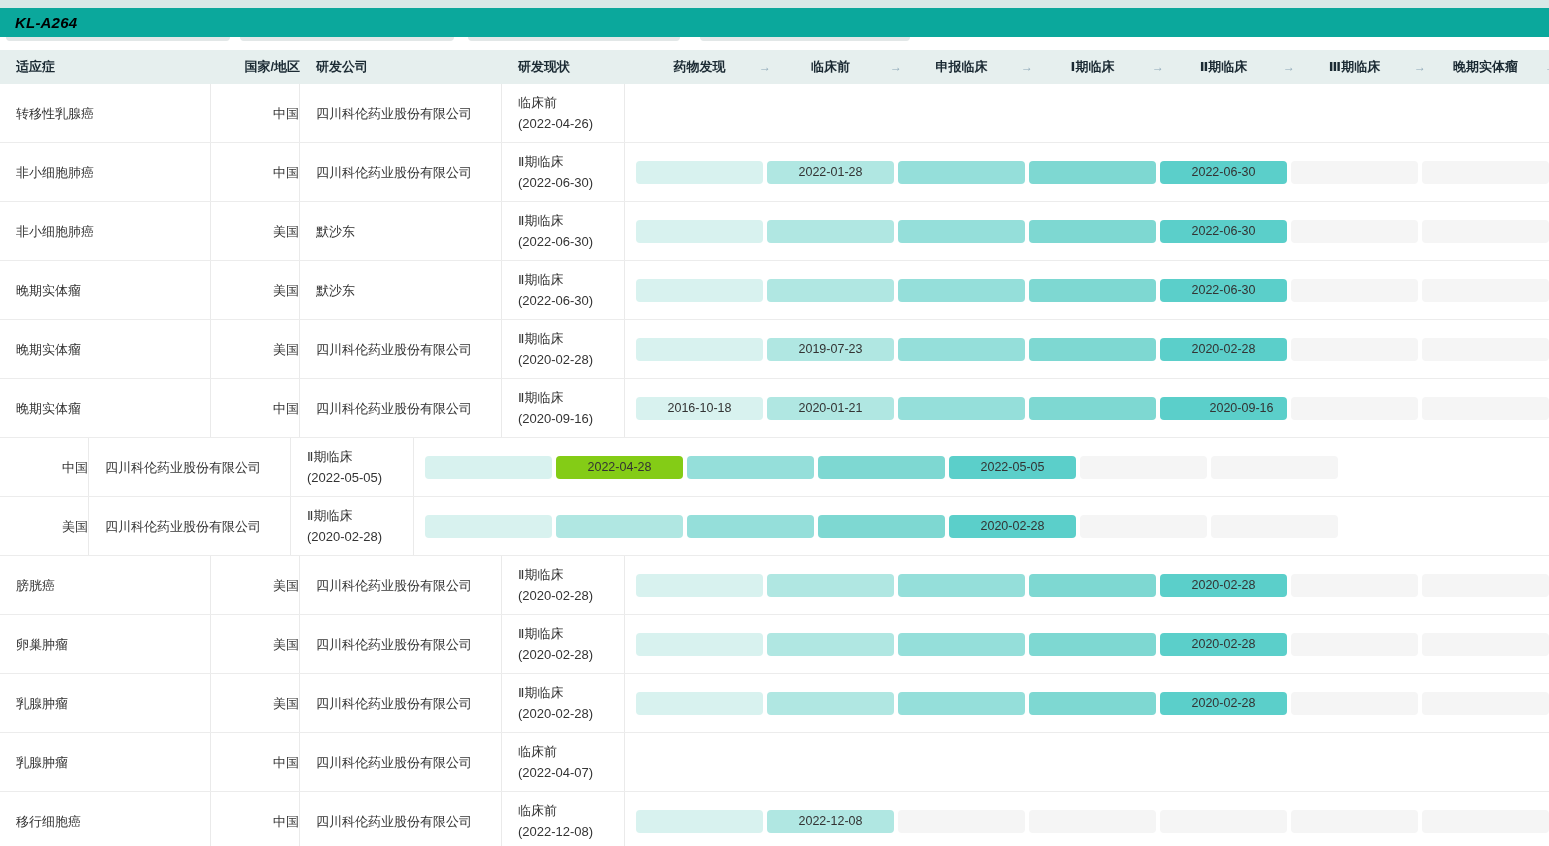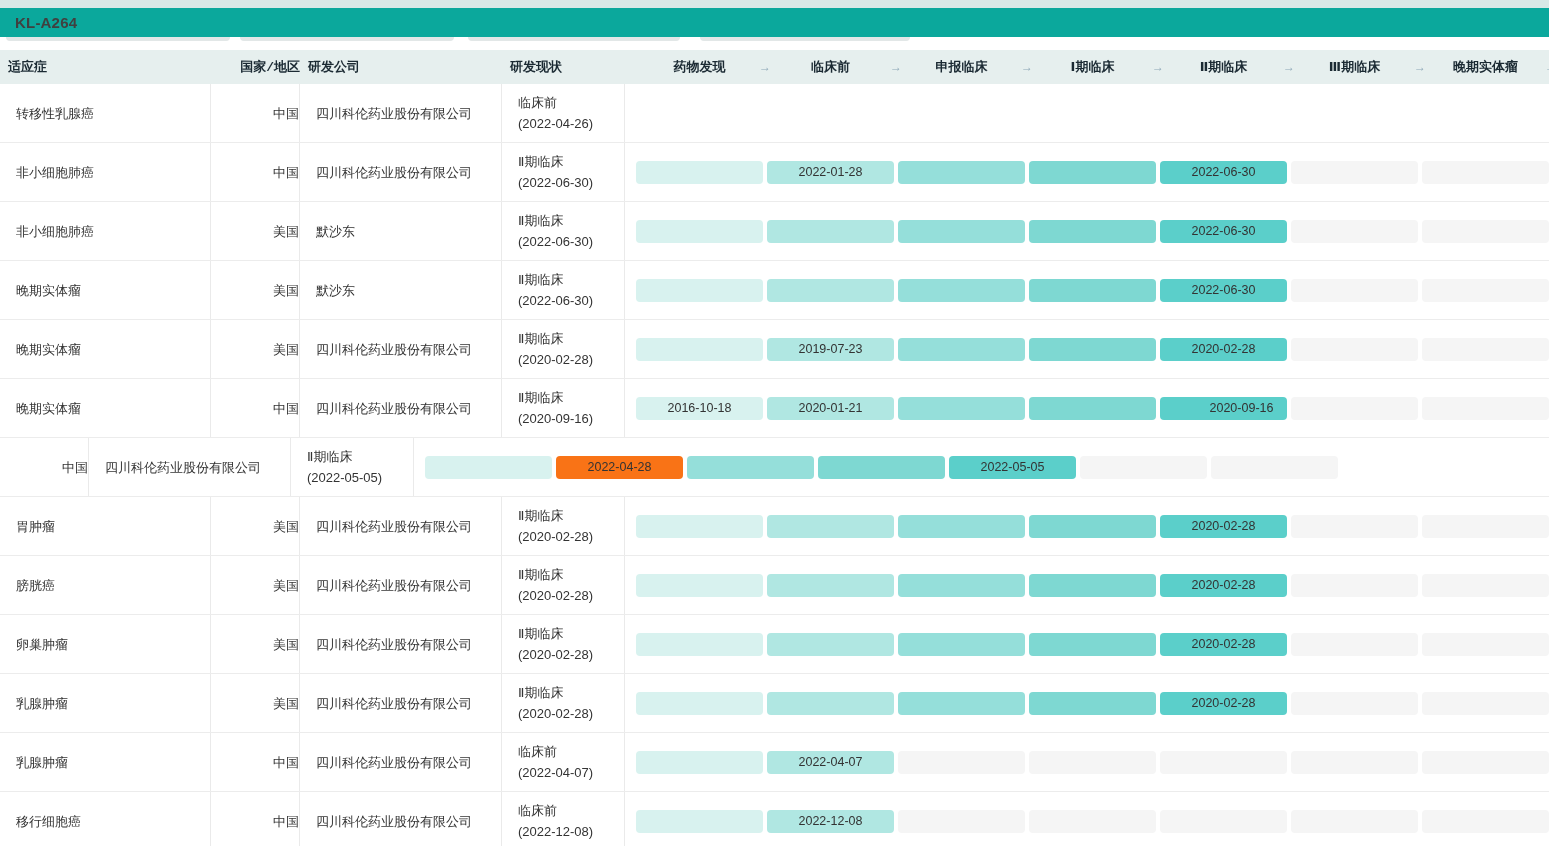--- a/index.html
+++ b/index.html
@@ -6,42 +6,42 @@
   body{
     width:1549px;height:846px;overflow:hidden;background:#fff;
     font-family:"Liberation Sans","DejaVu Sans",sans-serif;
     -webkit-font-smoothing:antialiased;
   }
   .top-strip{height:8px;background:#d8e9e7;}
   .title-bar{
     height:29px;background:#0ba89c;display:flex;align-items:center;
     padding-left:15px;box-sizing:border-box;
   }
-  .title-bar .title{color:#404040;font-weight:bold;font-size:15px;letter-spacing:.2px;}
+  .title-bar .title{color:#000000;font-weight:bold;font-size:15px;letter-spacing:.2px;font-style:italic;}
   .tab-shadow-row{height:13px;position:relative;background:#fff;}
   .tab-shadow{position:absolute;top:0;height:4px;background:#e2e7e7;border-radius:0 0 4px 4px;}
   .tab-shadow.t1{left:6px;width:224px;}
   .tab-shadow.t2{left:240px;width:214px;}
   .tab-shadow.t3{left:468px;width:212px;}
   .tab-shadow.t4{left:700px;width:210px;}
 
   .grid-row{display:flex;box-sizing:border-box;}
   .c-indication{width:211px;}
   .c-country{width:89px;text-align:right;}
   .c-company{width:202px;}
   .c-status{width:123px;}
   .c-pipeline{width:924px;display:flex;gap:4px;padding-left:11px;box-sizing:border-box;align-items:center;}
   .c-pipeline .slot{flex:1 1 0;min-width:0;position:relative;}
 
   
   .table-header{
     height:34px;background:#e6efee;align-items:center;
     font-size:13px;font-weight:bold;color:#1b2a33;
   }
-  .table-header .hcell{padding-left:8px;box-sizing:border-box;font-family:Liberation Mono, monospace;}
+  .table-header .hcell{padding-left:16px;box-sizing:border-box;}
   .table-header .c-pipeline{height:100%;align-items:center;}
   .stage-slot{display:flex;align-items:center;justify-content:center;height:100%;}
   .stage-slot .arrow{
     position:absolute;right:-8px;top:50%;transform:translateY(-50%);
     color:#8fa8b8;font-size:12px;font-weight:normal;line-height:1;
   }
 
   
   .rows{height:762px;overflow:hidden;}
   .trow{height:59px;border-bottom:1px solid #ececec;font-size:13px;color:#333;background:#fff;}
@@ -324,43 +324,40 @@
       </div>
       <div class="cell c-status">
         <div class="status-line">Ⅱ期临床</div>
         <div class="status-line">(2022-05-05)</div>
       </div>
       <div class="c-pipeline">
         <div class="slot">
           <div class="bar" style="background: rgb(216, 242, 239);"></div>
         </div>
         <div class="slot">
-          <div class="bar" style="background: #f97316;">2022-04-28</div>
+          <div class="bar" style="background: #84cc16;">2022-04-28</div>
         </div>
         <div class="slot">
           <div class="bar" style="background: rgb(149, 223, 218);"></div>
         </div>
         <div class="slot">
           <div class="bar" style="background: rgb(126, 216, 210);"></div>
         </div>
         <div class="slot">
           <div class="bar" style="background: rgb(91, 207, 202);">2022-05-05</div>
         </div>
         <div class="slot">
           <div class="bar" style="background: rgb(245, 245, 245);"></div>
         </div>
         <div class="slot">
           <div class="bar" style="background: rgb(245, 245, 245);"></div>
         </div>
       </div>
     </div>
     <div class="grid-row trow">
-      <div class="cell c-indication">
-        <div class="status-line">胃肿瘤</div>
-      </div>
       <div class="cell c-country">
         <div class="status-line">美国</div>
       </div>
       <div class="cell c-company">
         <div class="status-line">四川科伦药业股份有限公司</div>
       </div>
       <div class="cell c-status">
         <div class="status-line">Ⅱ期临床</div>
         <div class="status-line">(2020-02-28)</div>
       </div>
@@ -509,43 +506,20 @@
       <div class="cell c-country">
         <div class="status-line">中国</div>
       </div>
       <div class="cell c-company">
         <div class="status-line">四川科伦药业股份有限公司</div>
       </div>
       <div class="cell c-status">
         <div class="status-line">临床前</div>
         <div class="status-line">(2022-04-07)</div>
       </div>
-      <div class="c-pipeline">
-        <div class="slot">
-          <div class="bar" style="background: rgb(216, 242, 239);"></div>
-        </div>
-        <div class="slot">
-          <div class="bar" style="background: rgb(176, 231, 226);">2022-04-07</div>
-        </div>
-        <div class="slot">
-          <div class="bar" style="background: rgb(245, 245, 245);"></div>
-        </div>
-        <div class="slot">
-          <div class="bar" style="background: rgb(245, 245, 245);"></div>
-        </div>
-        <div class="slot">
-          <div class="bar" style="background: rgb(245, 245, 245);"></div>
-        </div>
-        <div class="slot">
-          <div class="bar" style="background: rgb(245, 245, 245);"></div>
-        </div>
-        <div class="slot">
-          <div class="bar" style="background: rgb(245, 245, 245);"></div>
-        </div>
-      </div>
     </div>
     <div class="grid-row trow">
       <div class="cell c-indication">
         <div class="status-line">移行细胞癌</div>
       </div>
       <div class="cell c-country">
         <div class="status-line">中国</div>
       </div>
       <div class="cell c-company">
         <div class="status-line">四川科伦药业股份有限公司</div>

